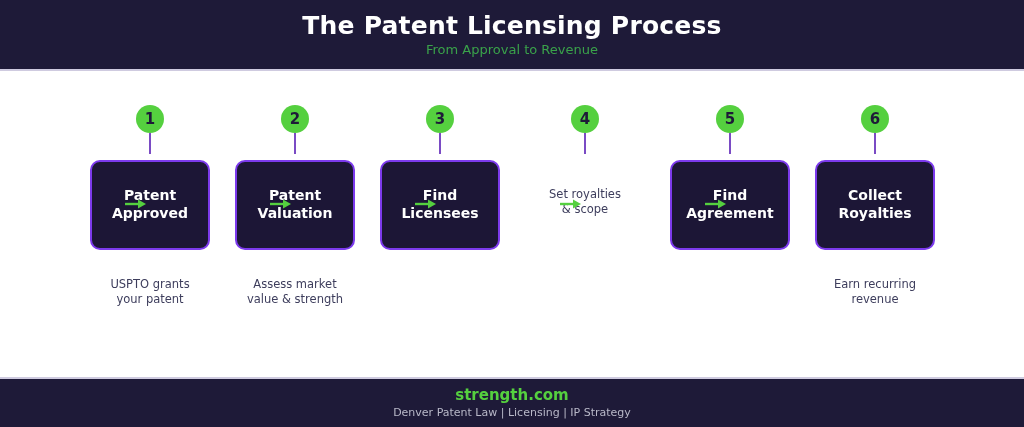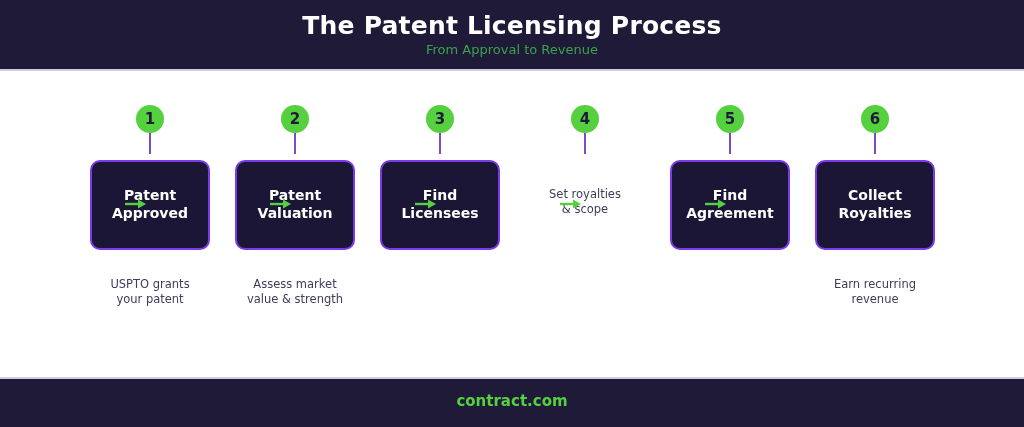--- a/index.html
+++ b/index.html
@@ -270,16 +270,17 @@
       </div>
       <div class="arrow" style="left: 704px; top: 127px;">
         <svg width="25" height="12" viewBox="0 0 25 12">
           <line x1="1" y1="6" x2="15" y2="6" stroke="#55d03f" stroke-width="2.4"></line>
           <polygon points="14,1.5 22,6 14,10.5" fill="#55d03f"></polygon>
         </svg>
       </div>
     </div>
 
   <div class="footer">
-    <div class="footer-brand">contract.com</div>
+    <div class="footer-brand">strength.com</div>
+    <div class="footer-tagline">Denver Patent Law  |  Licensing  |  IP Strategy</div>
   </div>
 
 </div>
 
 </body></html>

